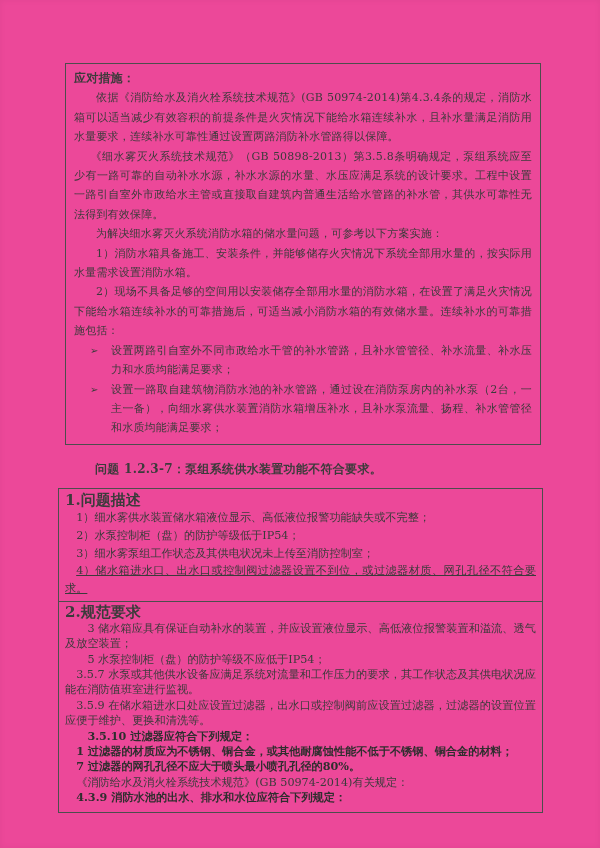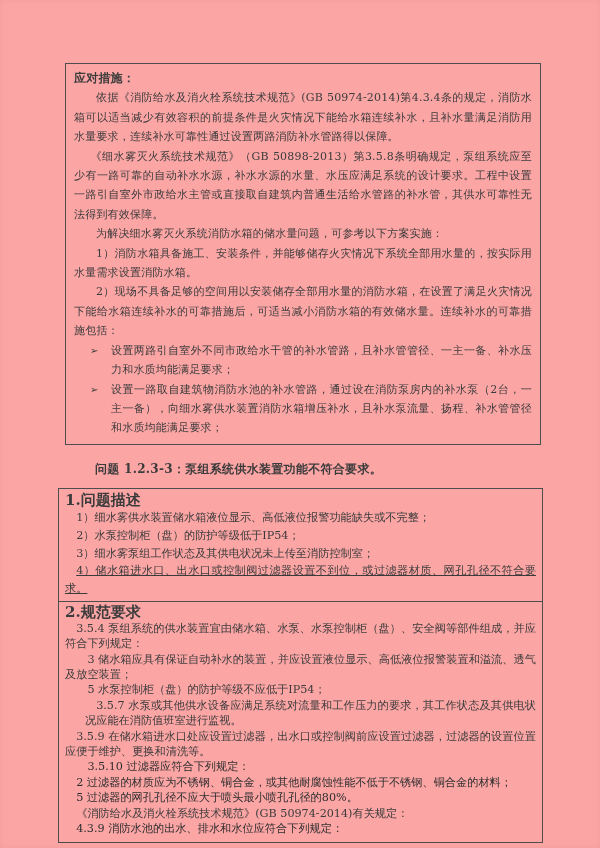--- a/index.html
+++ b/index.html
@@ -6,21 +6,21 @@
   body{
     width:600px;height:848px;
     background:#ffffff;
     font-family:"DejaVu Serif","Liberation Serif",serif;
     color:#3b3b3b;
     -webkit-font-smoothing:antialiased;
   }
   .page{
     position:relative;
     width:600px;height:848px;
-    background:#fca5a5;
+    background:#ec4899;
     box-shadow:inset 0 0 6px rgba(0,0,0,0.05);
     overflow:hidden;
   }
   
   .measures-box{
     box-sizing:border-box;
     margin:63px 0 0 65px;
     width:476px;
     min-height:275px;
     border:1.5px solid #4d4d4d;
@@ -66,21 +66,21 @@
   .t-section.sec2{
     font-size:11.2px;
     line-height:15.4px;
     padding-bottom:6px;
   }
   .sec-header{
     font-weight:bold;
     font-size:15px;
     text-indent:0;
   }
-  .t-section .line.bold{font-weight:normal;color:#2e2e2e;}
+  .t-section .line.bold{font-weight:bold;color:#2e2e2e;}
 </style>
 </head>
 <body>
 
 <div class="page">
 
   <div class="measures-box">
     <div>
 
         <div class="line head"><span class="txt">应对措施：</span></div>
@@ -88,62 +88,61 @@
         <div class="line" style="text-indent: 2em;"><span class="txt">依据《消防给水及消火栓系统技术规范》(GB 50974-2014)第4.3.4条的规定，消防水箱可以适当减少有效容积的前提条件是火灾情况下能给水箱连续补水，且补水量满足消防用水量要求，连续补水可靠性通过设置两路消防补水管路得以保障。</span></div>
 
         <div class="line" style="text-indent: 1.5em;"><span class="txt">《细水雾灭火系统技术规范》（GB 50898-2013）第3.5.8条明确规定，泵组系统应至少有一路可靠的自动补水水源，补水水源的水量、水压应满足系统的设计要求。工程中设置一路引自室外市政给水主管或直接取自建筑内普通生活给水管路的补水管，其供水可靠性无法得到有效保障。</span></div>
 
         <div class="line" style="text-indent: 2em;"><span class="txt">为解决细水雾灭火系统消防水箱的储水量问题，可参考以下方案实施：</span></div>
 
         <div class="line" style="text-indent: 2em;"><span class="txt">1）消防水箱具备施工、安装条件，并能够储存火灾情况下系统全部用水量的，按实际用水量需求设置消防水箱。</span></div>
 
         <div class="line" style="text-indent: 2em;"><span class="txt">2）现场不具备足够的空间用以安装储存全部用水量的消防水箱，在设置了满足火灾情况下能给水箱连续补水的可靠措施后，可适当减小消防水箱的有效储水量。连续补水的可靠措施包括：</span></div>
 
-        <div class="line bullet"><span class="marker">➢</span><span class="txt">设置两路引自室外不同市政给水干管的补水管路，且补水管管径、一主一备、补水压力和水质均能满足要求；</span></div>
+        <div class="line bullet"><span class="marker">➢</span><span class="txt">设置两路引自室外不同市政给水干管的补水管路，且补水管管径、补水流量、补水压力和水质均能满足要求；</span></div>
 
         <div class="line bullet"><span class="marker">➢</span><span class="txt">设置一路取自建筑物消防水池的补水管路，通过设在消防泵房内的补水泵（2台，一主一备），向细水雾供水装置消防水箱增压补水，且补水泵流量、扬程、补水管管径和水质均能满足要求；</span></div>
       </div>
   </div>
 
-  <div class="problem-heading">问题 1.2.3-3：泵组系统供水装置功能不符合要求。</div>
+  <div class="problem-heading">问题 1.2.3-7：泵组系统供水装置功能不符合要求。</div>
 
   <div class="issue-table">
     <div class="t-section sec1">
       <div class="sec-header">1.问题描述</div>
       <div>
 
           <div class="line" style="text-indent: 1em;"><span class="txt">1）细水雾供水装置储水箱液位显示、高低液位报警功能缺失或不完整；</span></div>
 
           <div class="line" style="text-indent: 1em;"><span class="txt">2）水泵控制柜（盘）的防护等级低于IP54；</span></div>
 
           <div class="line" style="text-indent: 1em;"><span class="txt">3）细水雾泵组工作状态及其供电状况未上传至消防控制室；</span></div>
 
           <div class="line" style="text-indent: 1em; text-decoration: underline;"><span class="txt">4）储水箱进水口、出水口或控制阀过滤器设置不到位，或过滤器材质、网孔孔径不符合要求。</span></div>
         </div>
     </div>
     <div class="t-section sec2">
       <div class="sec-header">2.规范要求</div>
       <div>
 
 
-          <div class="line" style="text-indent: 1em;"><span class="txt">3.5.4 泵组系统的供水装置宜由储水箱、水泵、水泵控制柜（盘）、安全阀等部件组成，并应符合下列规定：</span></div>
 
           <div class="line" style="text-indent: 2em;"><span class="txt">3 储水箱应具有保证自动补水的装置，并应设置液位显示、高低液位报警装置和溢流、透气及放空装置；</span></div>
 
           <div class="line" style="text-indent: 2em;"><span class="txt">5 水泵控制柜（盘）的防护等级不应低于IP54；</span></div>
 
-          <div class="line" style="text-indent: 1em; margin-left: 20px;"><span class="txt">3.5.7 水泵或其他供水设备应满足系统对流量和工作压力的要求，其工作状态及其供电状况应能在消防值班室进行监视。</span></div>
+          <div class="line" style="text-indent: 1em;"><span class="txt">3.5.7 水泵或其他供水设备应满足系统对流量和工作压力的要求，其工作状态及其供电状况应能在消防值班室进行监视。</span></div>
 
           <div class="line" style="text-indent: 1em;"><span class="txt">3.5.9 在储水箱进水口处应设置过滤器，出水口或控制阀前应设置过滤器，过滤器的设置位置应便于维护、更换和清洗等。</span></div>
 
           <div class="line bold" style="text-indent: 2em;"><span class="txt">3.5.10 过滤器应符合下列规定：</span></div>
 
-          <div class="line bold" style="text-indent: 1em;"><span class="txt">2 过滤器的材质应为不锈钢、铜合金，或其他耐腐蚀性能不低于不锈钢、铜合金的材料；</span></div>
+          <div class="line bold" style="text-indent: 1em;"><span class="txt">1 过滤器的材质应为不锈钢、铜合金，或其他耐腐蚀性能不低于不锈钢、铜合金的材料；</span></div>
 
-          <div class="line bold" style="text-indent: 1em;"><span class="txt">5 过滤器的网孔孔径不应大于喷头最小喷孔孔径的80%。</span></div>
+          <div class="line bold" style="text-indent: 1em;"><span class="txt">7 过滤器的网孔孔径不应大于喷头最小喷孔孔径的80%。</span></div>
 
           <div class="line" style="text-indent: 1em;"><span class="txt">《消防给水及消火栓系统技术规范》(GB 50974-2014)有关规定：</span></div>
 
           <div class="line bold" style="text-indent: 1em;"><span class="txt">4.3.9 消防水池的出水、排水和水位应符合下列规定：</span></div>
 
         </div>
     </div>
   </div>
 
 </div>

